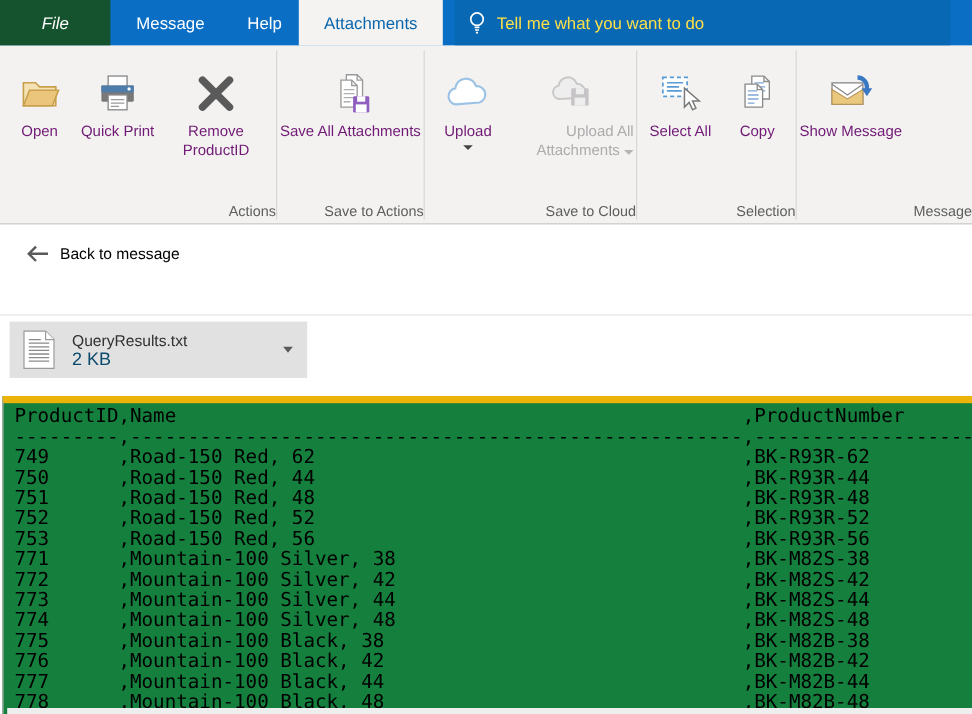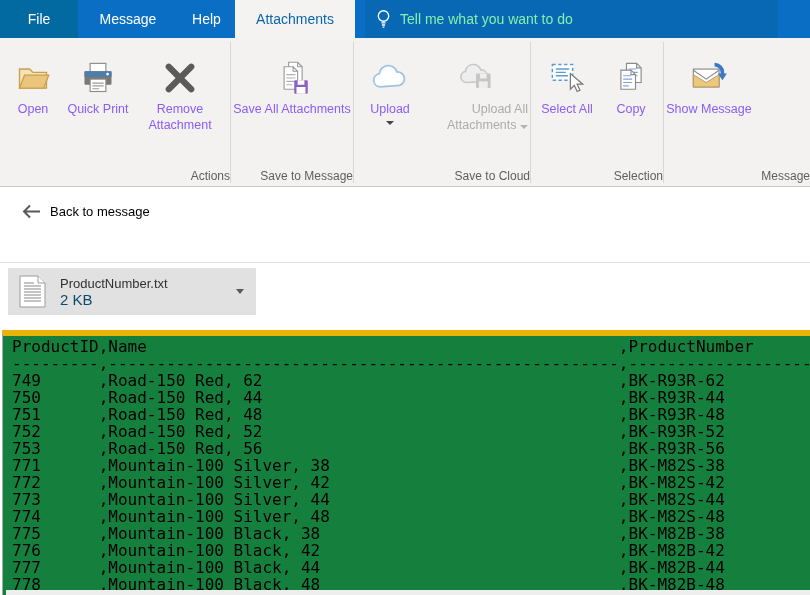--- a/index.html
+++ b/index.html
@@ -3,36 +3,36 @@
 <meta charset="utf-8">
 <style>
   * { margin:0; padding:0; box-sizing:border-box; }
   html,body { width:810px; height:595px; overflow:hidden; }
   body { font-family:"Liberation Sans","DejaVu Sans",sans-serif; background:#fff; }
   #app { position:relative; width:810px; height:595px; background:#fff; overflow:hidden; }
 
   
   .tabbar { position:absolute; top:0; left:0; width:810px; height:38px; background:#0a6fc4; display:flex; align-items:stretch; }
   .tab { display:flex; align-items:center; justify-content:center; color:#fff; font-size:14px; cursor:default; }
-  .tab-file { width:78px; background:#0369a1; }
+  .tab-file { width:92px; background:#14532d;font-style:italic; }
   .tab-message { width:100px; }
   .tab-help { width:57px; }
   .tab-attachments { width:120px; background:#f4f3f2; color:#0a66ac; }
-  .tellme { margin-left:10px; width:413px; background:#0868b4; display:flex; align-items:center; padding-left:10px; color:#86efac; font-size:14px; }
+  .tellme { margin-left:10px; width:413px; background:#0868b4; display:flex; align-items:center; padding-left:10px; color:#fde047; font-size:14px; }
   .tellme svg { margin-right:8px; }
 
   
   .ribbon { position:absolute; top:38px; left:0; width:810px; height:149px; background:#f3f2f1; border-bottom:1px solid #cccac8; display:flex; }
   .rgroup { display:flex; flex-direction:column; height:148px; }
   .rgroup .btns { display:flex; align-items:flex-start; flex:1; padding:0 2px; }
   .grouplabel { height:22px; line-height:20px; text-align:right; font-size:12px; color:#5e5e5e; }
   .gsep { width:1px; background:#d9d7d5; margin:4px 0 3px; }
   .ribbon-btn { display:flex; flex-direction:column; align-items:center; padding-top:20px; height:128px; }
   .ribbon-btn .ric { height:40px; display:flex; align-items:center; justify-content:center; margin-bottom:3px; }
-  .ribbon-btn .rlabel { font-size:12.5px; line-height:16px; color:#8b5cf6; text-align:center; }
+  .ribbon-btn .rlabel { font-size:12.5px; line-height:16px; color:#701a75; text-align:center; }
   .ribbon-btn.disabled .rlabel { color:#adabab;text-align:right; }
   .caret { display:inline-block; width:0; height:0; border-left:4px solid transparent; border-right:4px solid transparent; border-top:4px solid #444; }
   .caret.block { display:block; margin:4px auto 0; }
   .disabled .caret { border-top-color:#b5b3b3; }
 
   .w-open{width:62px}.w-qprint{width:68px}.w-remove{width:96px}
   .w-saveas{width:64px}.w-saveall{width:118px}
   .w-upload{width:68px}.w-uploadall{width:104px}
   .w-selectall{width:68px}.w-copy{width:60px}
   .w-showmsg{width:86px}
@@ -98,21 +98,21 @@
             </svg>
           </div>
           <div class="rlabel">Quick Print</div>
         </div>
         <div class="ribbon-btn w-remove">
           <div class="ric">
             <svg width="36" height="36" viewBox="0 0 32 32">
               <path d="M6 6 L26 26 M26 6 L6 26" stroke="#5a5a5a" stroke-width="5.5" stroke-linecap="round"></path>
             </svg>
           </div>
-          <div class="rlabel">Remove Attachment</div>
+          <div class="rlabel">Remove ProductID</div>
         </div>
       </div>
       <div class="grouplabel">Actions</div>
     </div>
     <div class="gsep"></div>
 
     <div class="rgroup">
       <div class="btns">
         <div class="ribbon-btn w-saveall">
           <div class="ric">
@@ -123,21 +123,21 @@
               <path d="M17 6 v4 h4" fill="none" stroke="#9a9a9a"></path>
               <path d="M11 13h8M11 16h8M11 19h8M11 22h5" stroke="#b0b0b0" stroke-width="1"></path>
               <rect x="18" y="18" width="12" height="12" rx="1" fill="#8f5fc0"></rect>
               <rect x="21" y="18" width="6" height="4" fill="#fff"></rect>
               <rect x="20" y="24" width="8" height="6" fill="#fff"></rect>
             </svg>
           </div>
           <div class="rlabel">Save All Attachments</div>
         </div>
       </div>
-      <div class="grouplabel">Save to Message</div>
+      <div class="grouplabel">Save to Actions</div>
     </div>
     <div class="gsep"></div>
 
     <div class="rgroup">
       <div class="btns">
         <div class="ribbon-btn w-upload">
           <div class="ric">
             <svg width="38" height="36" viewBox="0 0 34 32">
               <path d="M8 24 a6 6 0 0 1 -0.5-11.9 a8 8 0 0 1 15.6-1.6 a6.2 6.2 0 0 1 2.4 12.1 z" fill="#fff" stroke="#9cc3e6" stroke-width="1.6"></path>
             </svg>
@@ -219,21 +219,21 @@
 
   <div class="sep1"></div>
 
   <div class="chip">
     <svg class="ficon" width="27" height="33" viewBox="0 0 27 33">
       <path d="M1 1 h18 l7 7 v24 H1z" fill="#fff" stroke="#9a9a9a"></path>
       <path d="M19 1 v7 h7" fill="#fff" stroke="#9a9a9a"></path>
       <path d="M5 8h10M5 11h17M5 14h17M5 17h17M5 20h17M5 23h17M5 26h17" stroke="#8a8a8a" stroke-width="1.1"></path>
     </svg>
     <div>
-      <div class="ftitle">ProductNumber.txt</div>
+      <div class="ftitle">QueryResults.txt</div>
       <div class="fsize">2 KB</div>
     </div>
     <span class="chipcaret"></span>
   </div>
 
   <div class="preview">
     <pre>ProductID,Name                                                 ,ProductNumber
 ---------,-----------------------------------------------------,------------------------------
 749      ,Road-150 Red, 62                                     ,BK-R93R-62
 750      ,Road-150 Red, 44                                     ,BK-R93R-44

